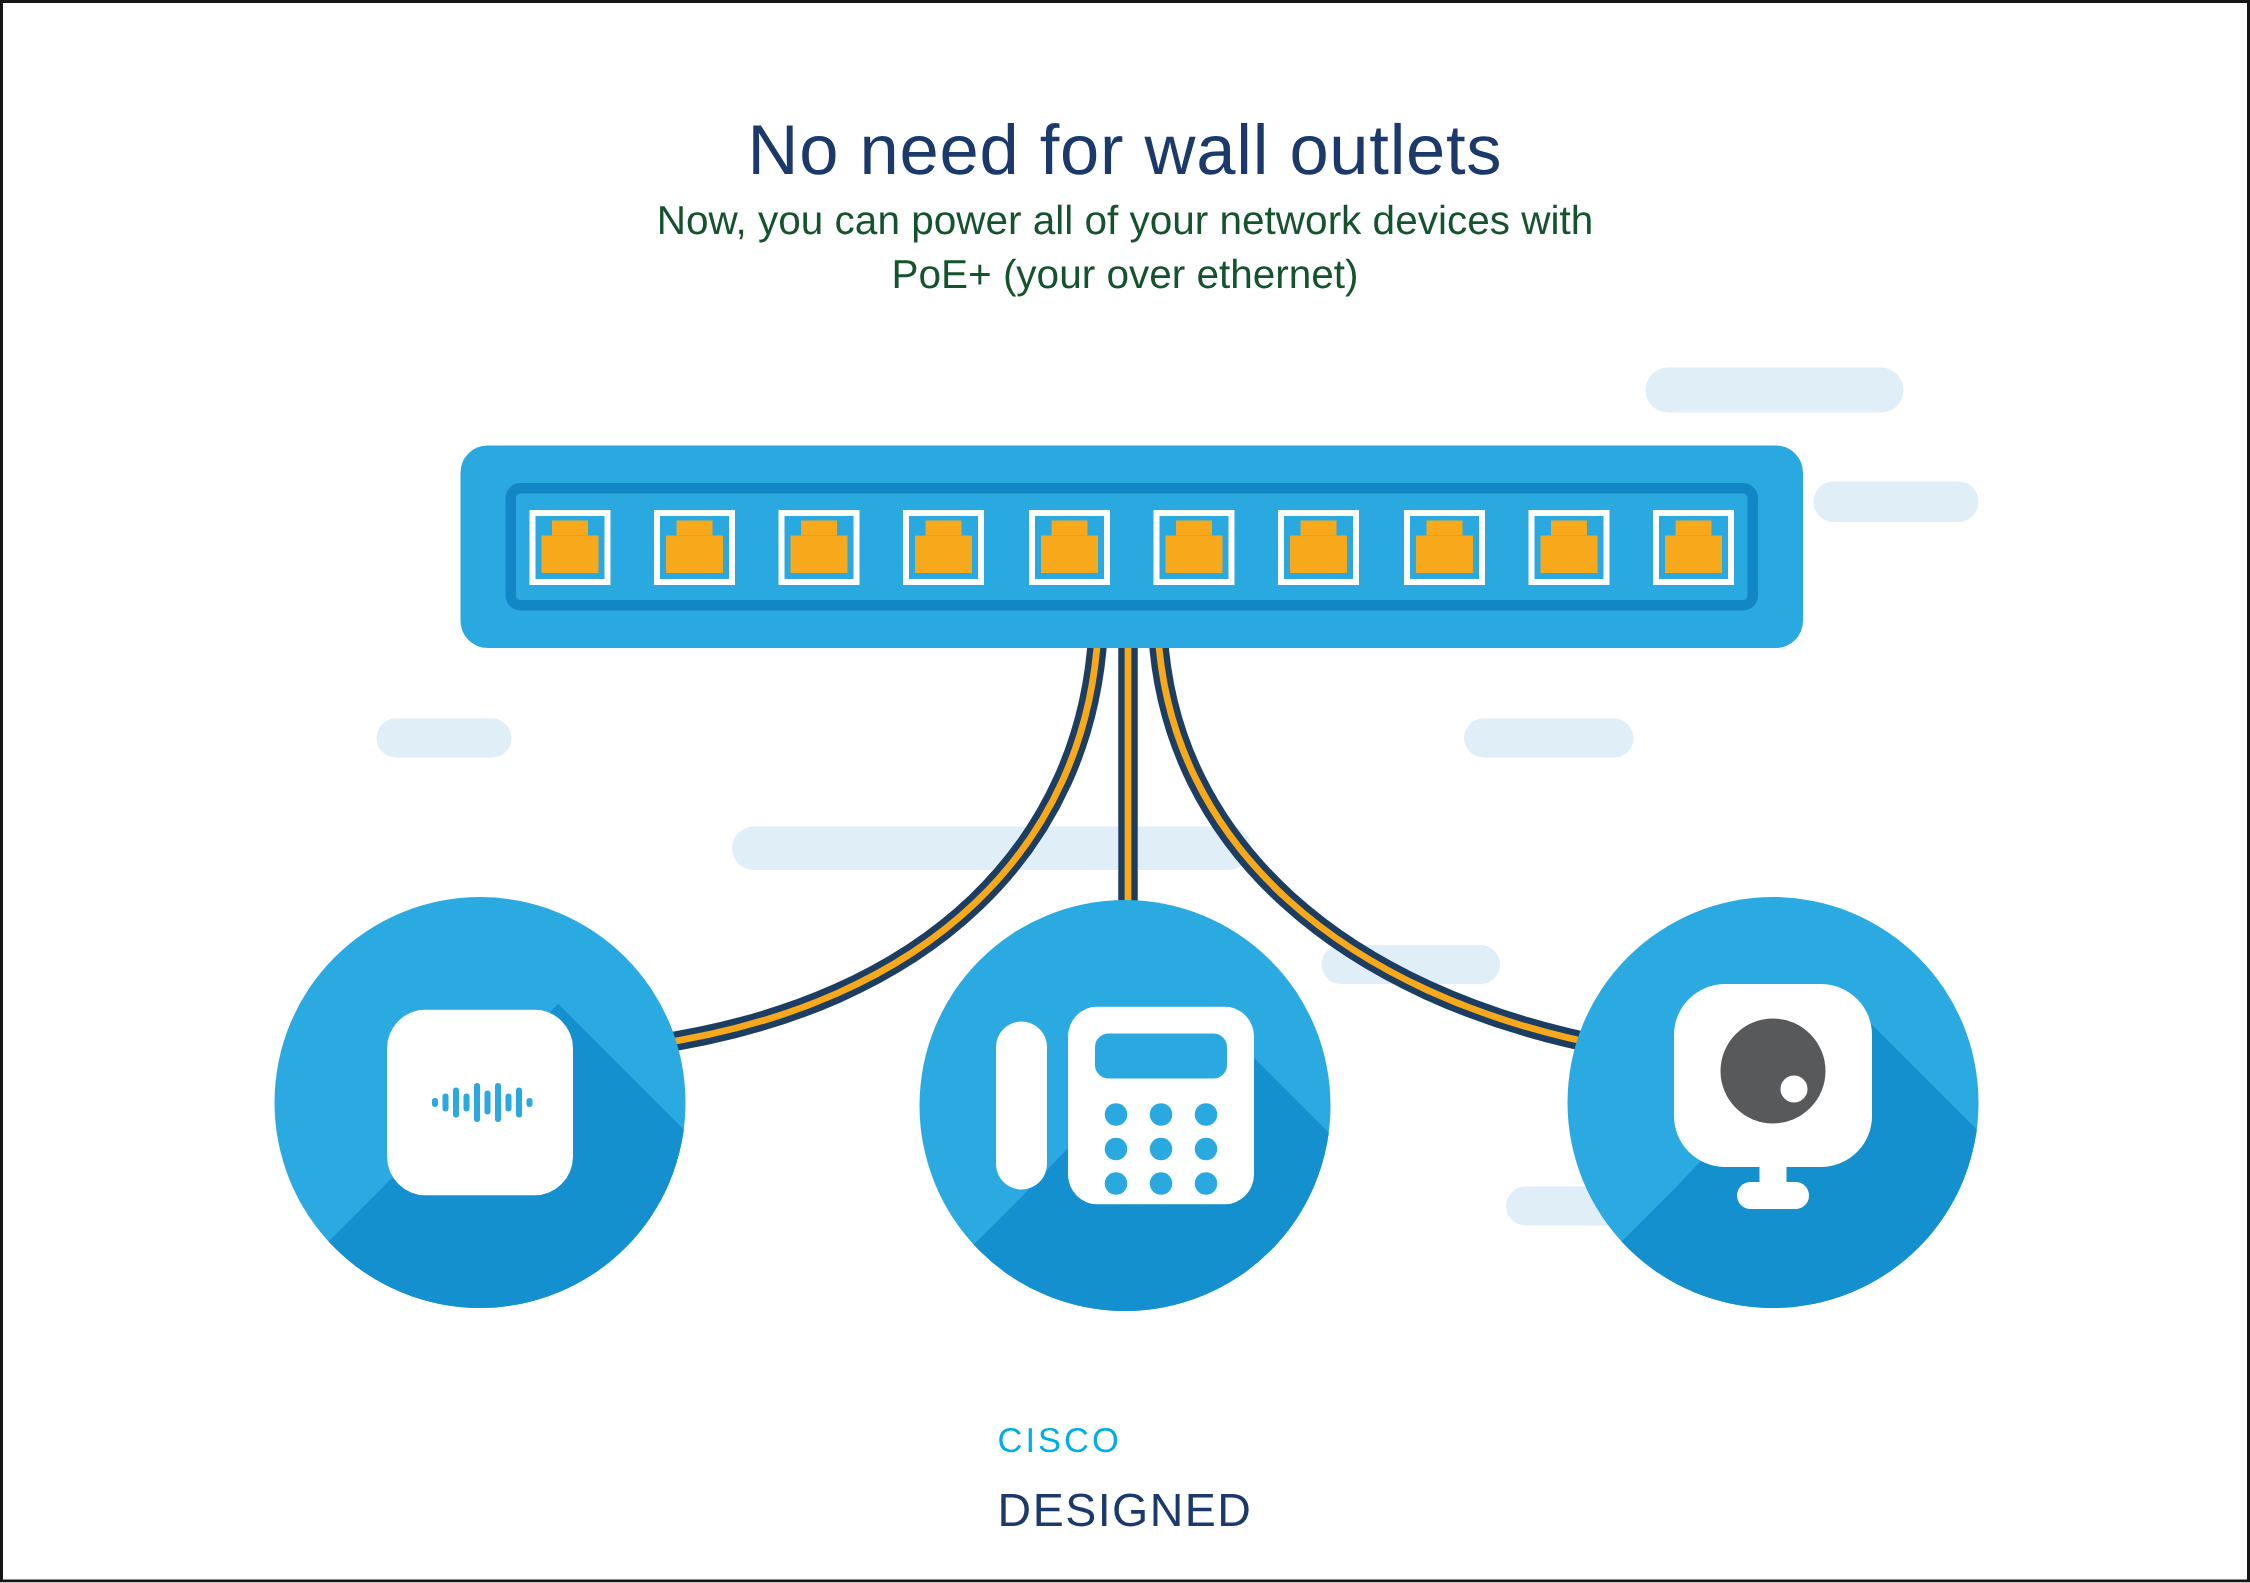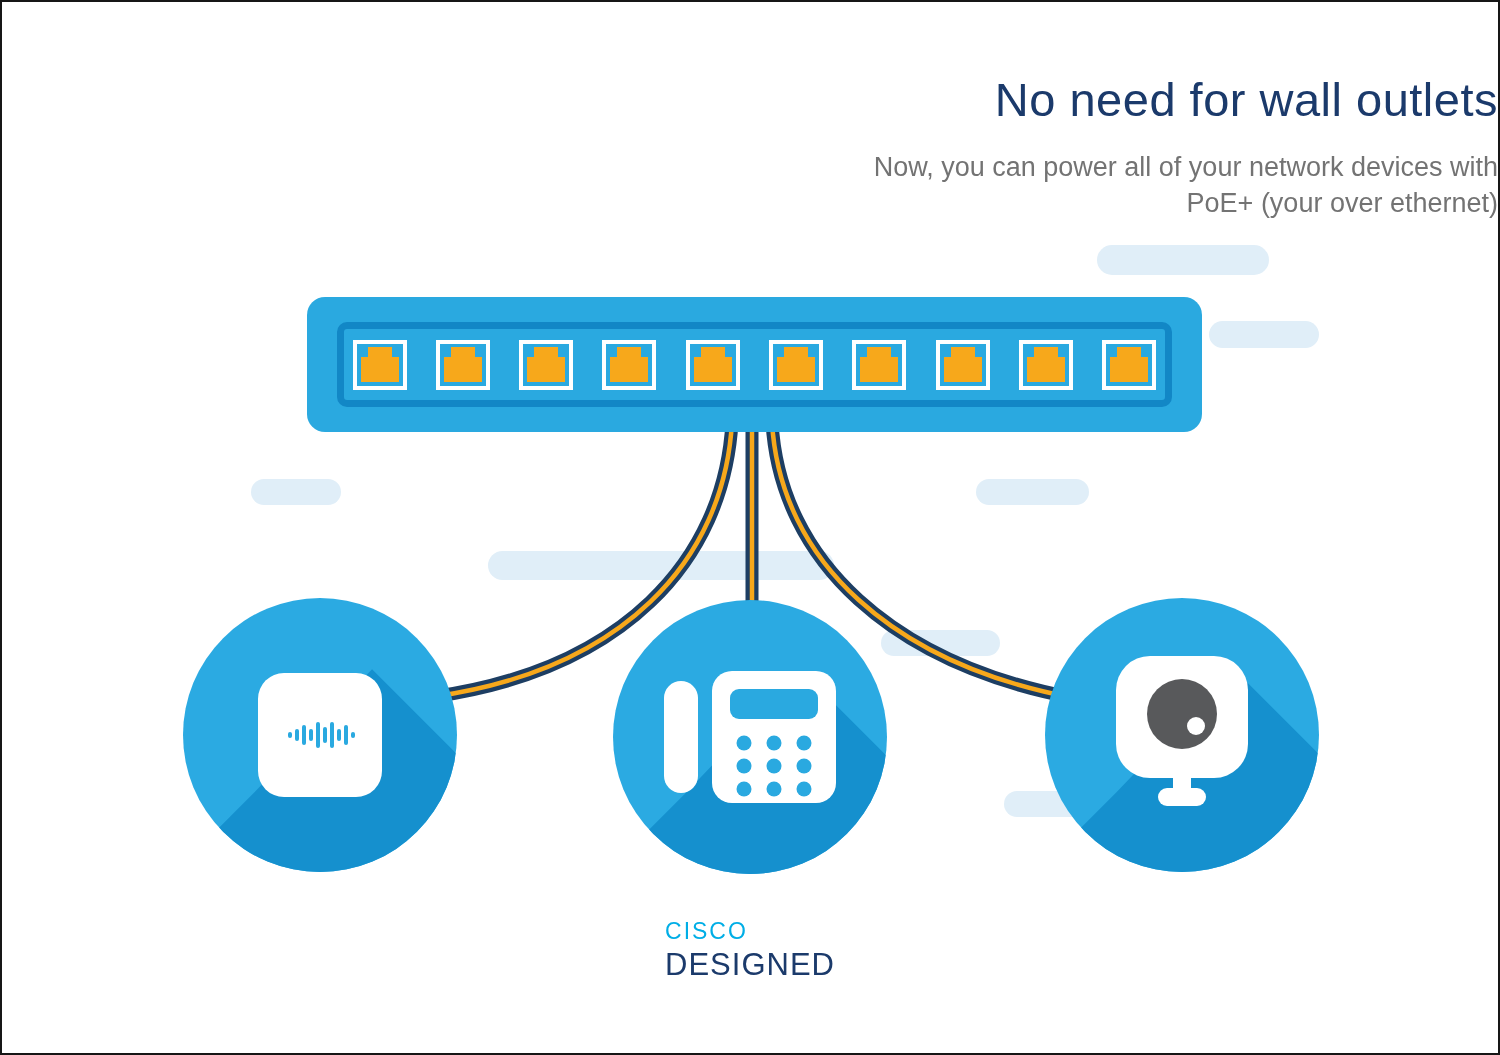--- a/index.html
+++ b/index.html
@@ -3,23 +3,23 @@
 <meta charset="utf-8">
 <style>
   * { margin:0; padding:0; box-sizing:border-box; }
   html,body { background:#ffffff; font-family:"Liberation Sans", sans-serif; }
   .canvas {
     position:relative; width:1500px; height:1055px;
     background:#ffffff; border:2px solid #161616; overflow:hidden;
   }
 
   
-  .header { position:absolute; top:70px; left:0; width:100%; text-align:right; }
+  .header { position:absolute; top:70px; left:0; width:100%; text-align:center; }
   .title { font-size:47px; font-weight:400; color:#1B3A6B; letter-spacing:0.5px; }
-  .subtitle { margin-top:22px; font-size:27px; line-height:36px; color:#737373; font-weight:400; }
+  .subtitle { margin-top:2px; font-size:27px; line-height:36px; color:#14532d; font-weight:400; }
 
   
   .pill { position:absolute; background:#E0EEF8; border-radius:20px; z-index:0; }
   .pill-1 { left:1095px; top:243px; width:172px; height:30px; }
   .pill-2 { left:1207px; top:319px; width:110px; height:27px; }
   .pill-3 { left:249px;  top:477px; width:90px;  height:26px; }
   .pill-4 { left:486px;  top:549px; width:346px; height:29px; }
   .pill-5 { left:974px;  top:477px; width:113px; height:26px; }
   .pill-6 { left:879px;  top:628px; width:119px; height:26px; }
   .pill-7 { left:1002px; top:789px; width:113px; height:26px; }
@@ -58,24 +58,24 @@
   .circle-ap   { left:181px;  top:596px; }
   .circle-phone{ left:611px;  top:598px; }
   .circle-cam  { left:1043px; top:596px; }
   .circle-shadow {
     position:absolute; inset:0; background:#1590CE;
     clip-path:polygon(69% 26%, 140% 97%, 140% 140%, -34% 131%, 26% 71%);
   }
   .device-icon { position:relative; z-index:2; line-height:0; }
 
   
-  .logo { position:absolute; left:0; top:916px; width:100%; text-align:center; }
+  .logo { position:absolute; left:0; top:945px; width:100%; text-align:center; }
   .logo-inner { display:inline-block; text-align:left; }
   .logo-brand { font-size:23px; letter-spacing:2px; color:#00AEE6; font-weight:400; }
-  .logo-program { font-size:31px; letter-spacing:1px; color:#1B3A6B; font-weight:400; margin-top:2px; }
+  .logo-program { font-size:31px; letter-spacing:1px; color:#1B3A6B; font-weight:400; margin-top:15px; }
 </style>
 </head>
 <body>
 
 <div class="canvas">
 
   <div class="header">
     <div class="title">No need for wall outlets</div>
     <div class="subtitle">
       <div>Now, you can power all of your network devices with</div>

